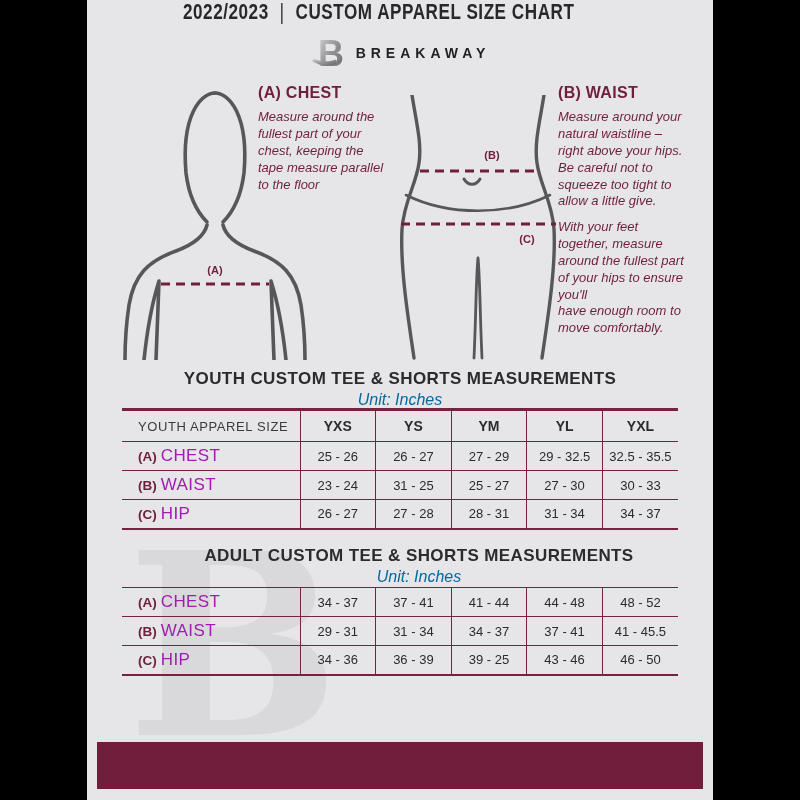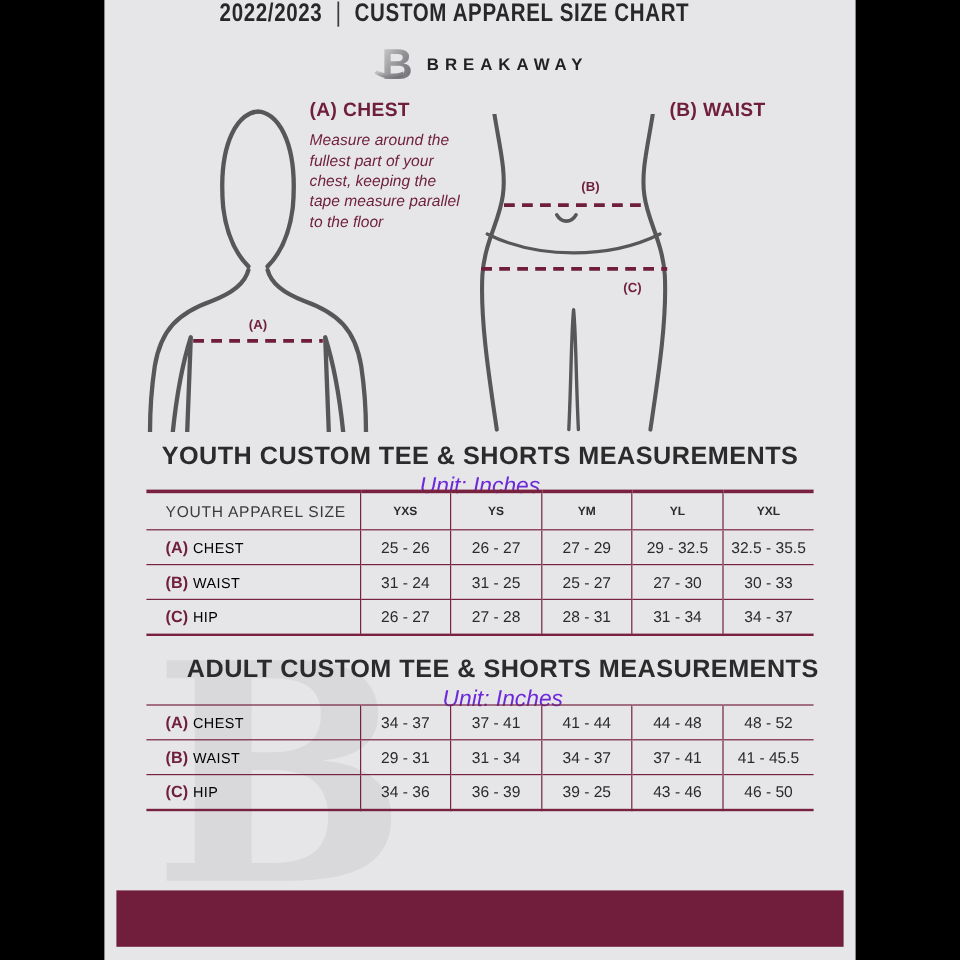--- a/index.html
+++ b/index.html
@@ -38,40 +38,40 @@
   .instr-a{left:171px;top:84px;width:160px;}
   .instr-b{left:471px;top:84px;width:150px;}
   .instr-c{left:471px;top:219px;width:150px;}
 
   .fig{position:absolute;z-index:1;}
   .fig-upper{left:33px;top:85px;}
   .fig-lower{left:306px;top:95px;}
 
   
   .section-head{position:absolute;left:0;width:100%;text-align:center;z-index:1;}
-  .section-head .t{font-size:21px;font-weight:bold;color:var(--dark);letter-spacing:.4px;}
-  .section-head .u{font-size:19px;font-style:italic;color:#6d28d9;margin-top:2px;}
+  .section-head .t{font-size:17px;font-weight:bold;color:var(--dark);letter-spacing:.4px;}
+  .section-head .u{font-size:16px;font-style:italic;color:#0369a1;margin-top:2px;}
   .sh-youth{top:369px;}
   .sh-adult{top:546px;margin-left:19px;}
 
   
   .tbl-wrap{position:absolute;left:35px;width:556px;z-index:2;}
   .tw-youth{top:408px;}
   .tw-adult{top:587px;}
   table.size-table{border-collapse:collapse;table-layout:fixed;width:556px;
     border-bottom:2px solid var(--line);}
   table.size-table td{border-top:1.5px solid var(--line);vertical-align:middle;
     text-align:center;font-size:13px;color:var(--dark);height:29px;background:transparent;}
   table.size-table tr.head td{border-top:3px solid var(--line);height:32px;}
   table.size-table td + td{border-left:1.5px solid var(--line);}
   td.lbl{text-align:left !important;padding-left:16px;}
   tr.head td.lbl{font-size:13px;letter-spacing:.6px;color:#3b3b3d;}
-  tr.head td.szh{font-weight:bold;font-size:10px;color:var(--dark);}
+  tr.head td.szh{font-weight:bold;font-size:14px;color:var(--dark);}
   td.lbl .pfx{font-weight:bold;color:var(--maroon);margin-right:4px;font-size:13.5px;}
-  td.lbl .nm{font-size:12px;color:#000000;letter-spacing:.4px;}
+  td.lbl .nm{font-size:17px;color:#a21caf;letter-spacing:.4px;}
 
   
   .footer-bar{position:absolute;left:10px;top:742px;width:606px;height:47px;
     background:#701e3c;z-index:2;}
 
   svg text{font-family:"Liberation Sans",sans-serif;}
 </style>
 </head>
 <body>
 
@@ -134,22 +134,35 @@
       <div class="instr instr-a">
         <h3>(A) CHEST</h3>
         <p>Measure around the
 fullest part of your
 chest, keeping the
 tape measure parallel
 to the floor</p>
       </div>
       <div class="instr instr-b">
         <h3>(B) WAIST</h3>
+        <p>Measure around your
+natural waistline –
+right above your hips.
+Be careful not to
+squeeze too tight to
+allow a little give.</p>
       </div>
       <div class="instr instr-c">
+        <p>With your feet
+together, measure
+around the fullest part
+of your hips to ensure
+you'll
+have enough room to
+move comfortably.</p>
       </div>
 
       <div class="section-head sh-youth">
         <div class="t">YOUTH CUSTOM TEE &amp; SHORTS MEASUREMENTS</div>
         <div class="u">Unit: Inches</div>
       </div>
       <div class="tbl-wrap tw-youth">
         <table class="size-table">
           <colgroup>
               <col style="width:178px">
@@ -171,21 +184,21 @@
           <tr>
             <td class="lbl"><span class="pfx">(A)</span><span class="nm">CHEST</span></td>
             <td>25 - 26</td>
             <td>26 - 27</td>
             <td>27 - 29</td>
             <td>29 - 32.5</td>
             <td>32.5 - 35.5</td>
           </tr>
           <tr>
             <td class="lbl"><span class="pfx">(B)</span><span class="nm">WAIST</span></td>
-            <td>31 - 24</td>
+            <td>23 - 24</td>
             <td>31 - 25</td>
             <td>25 - 27</td>
             <td>27 - 30</td>
             <td>30 - 33</td>
           </tr>
           <tr>
             <td class="lbl"><span class="pfx">(C)</span><span class="nm">HIP</span></td>
             <td>26 - 27</td>
             <td>27 - 28</td>
             <td>28 - 31</td>

